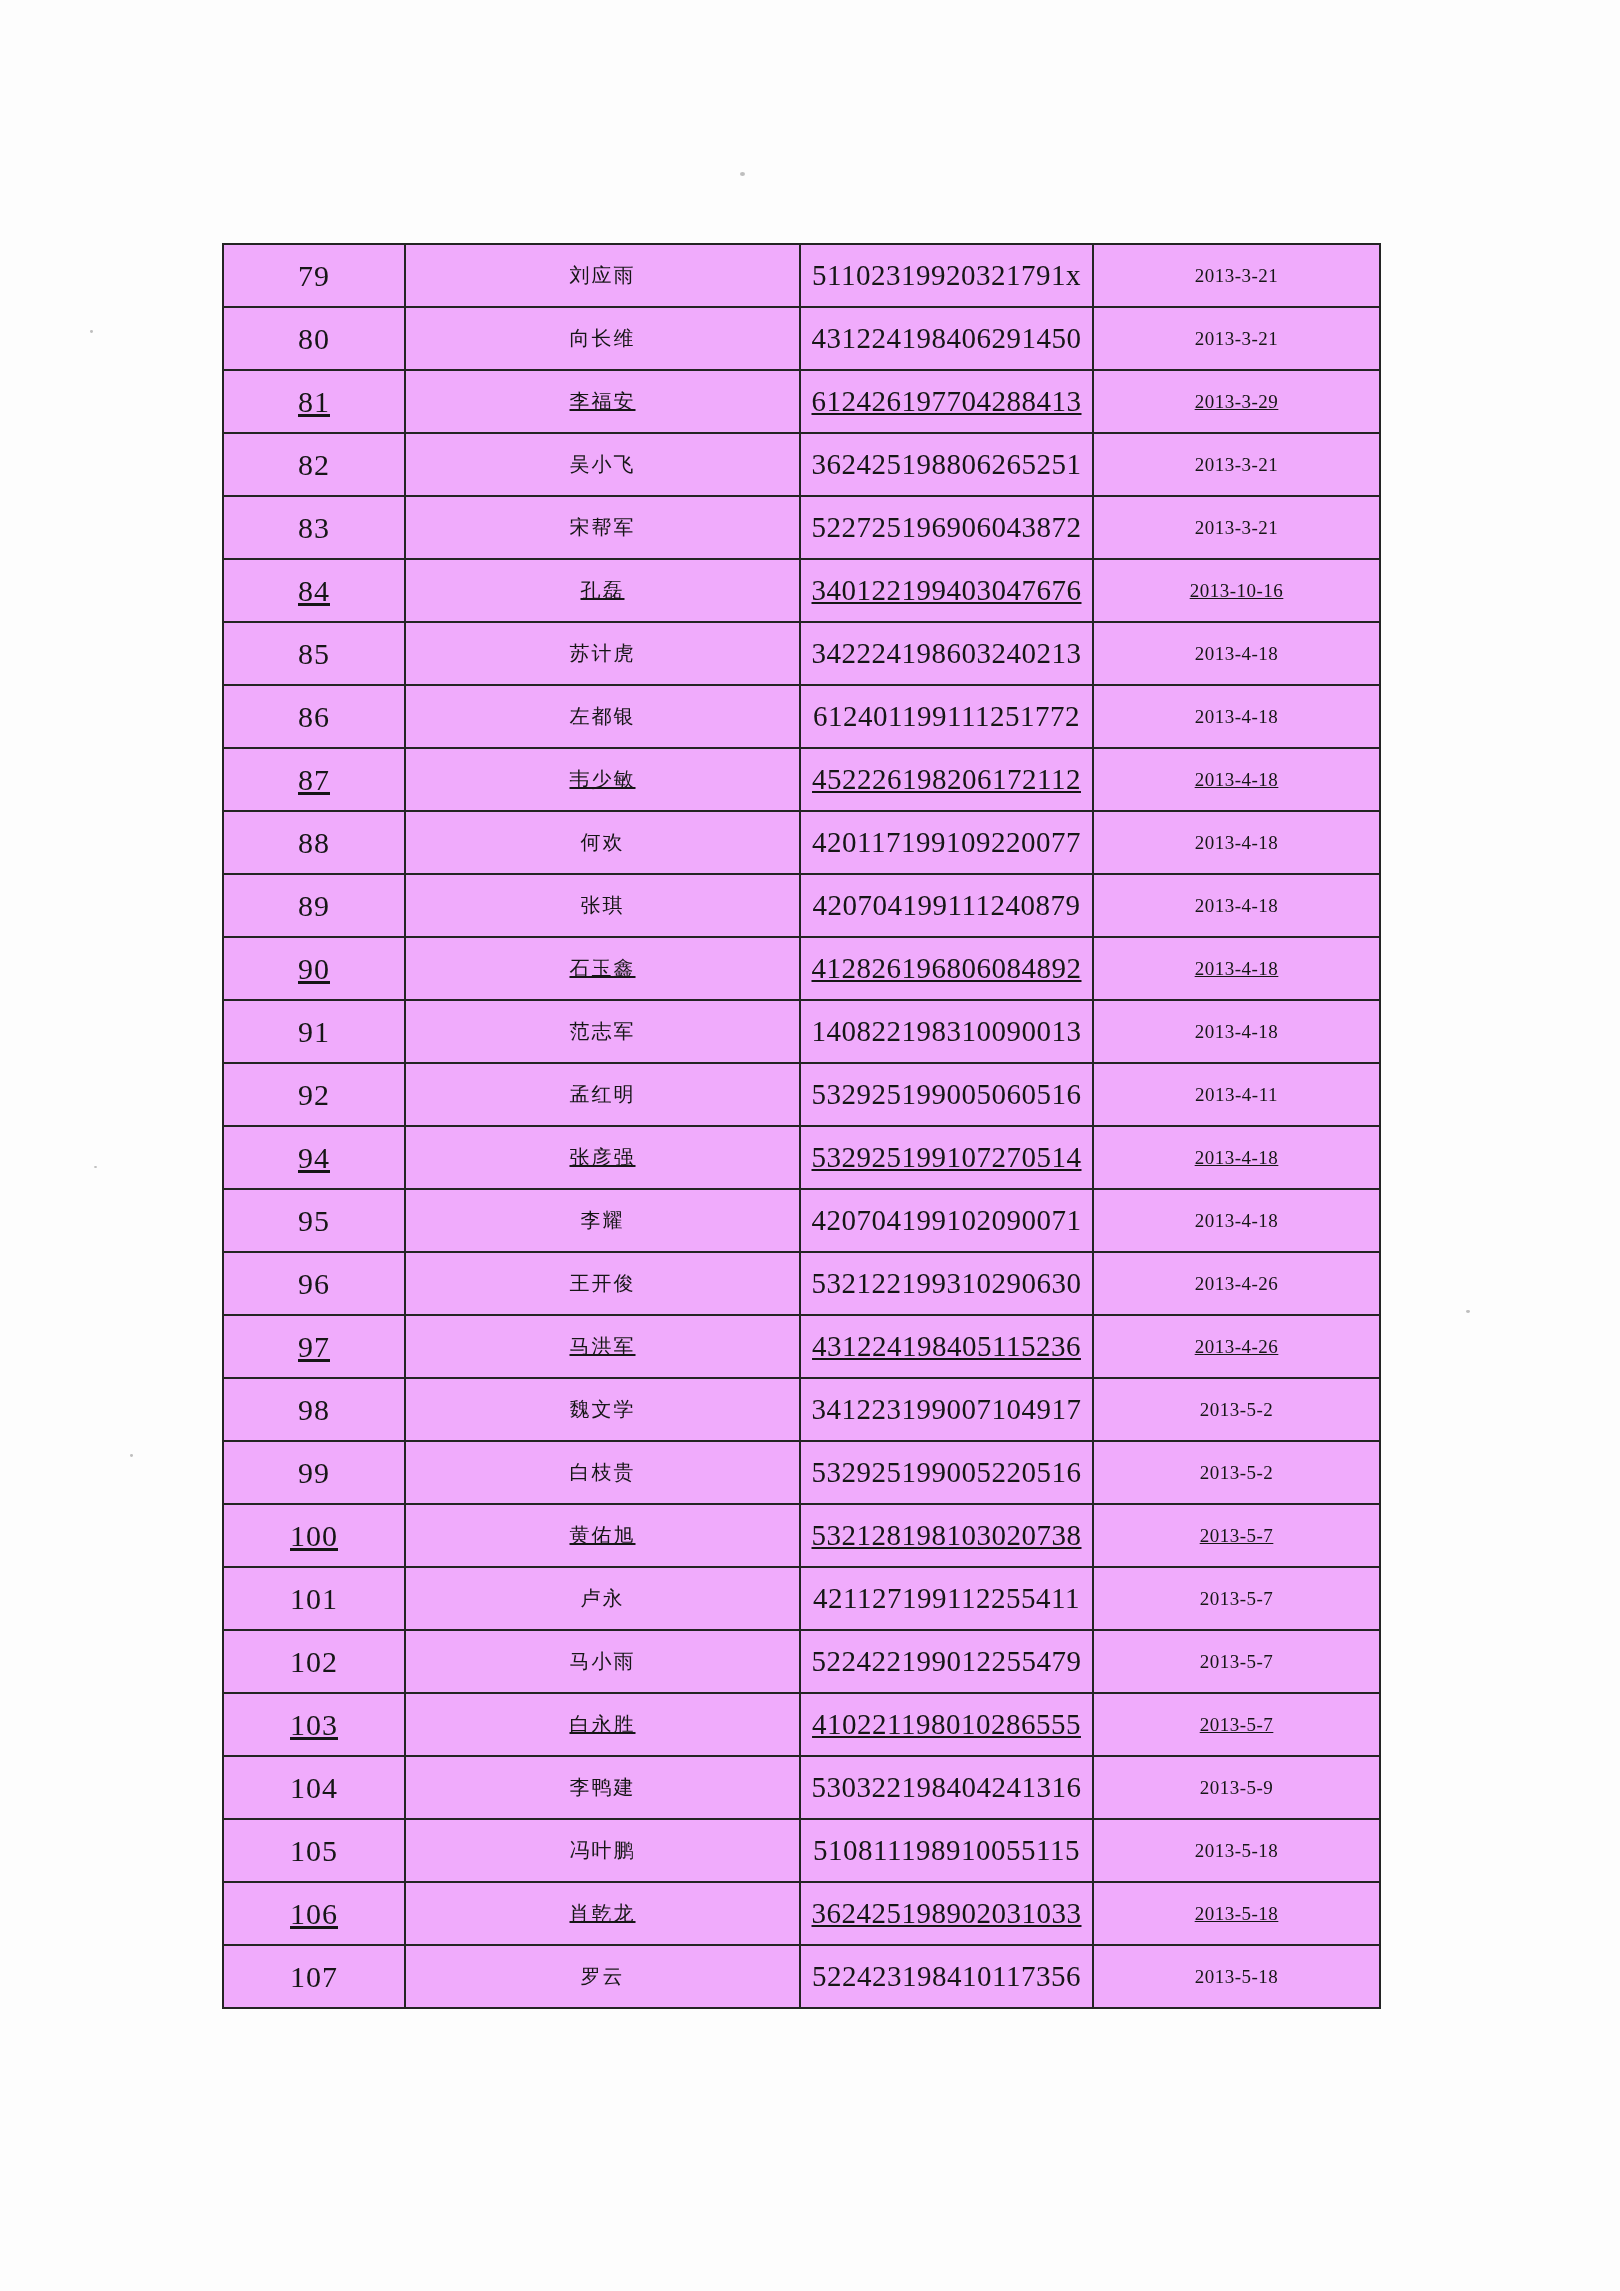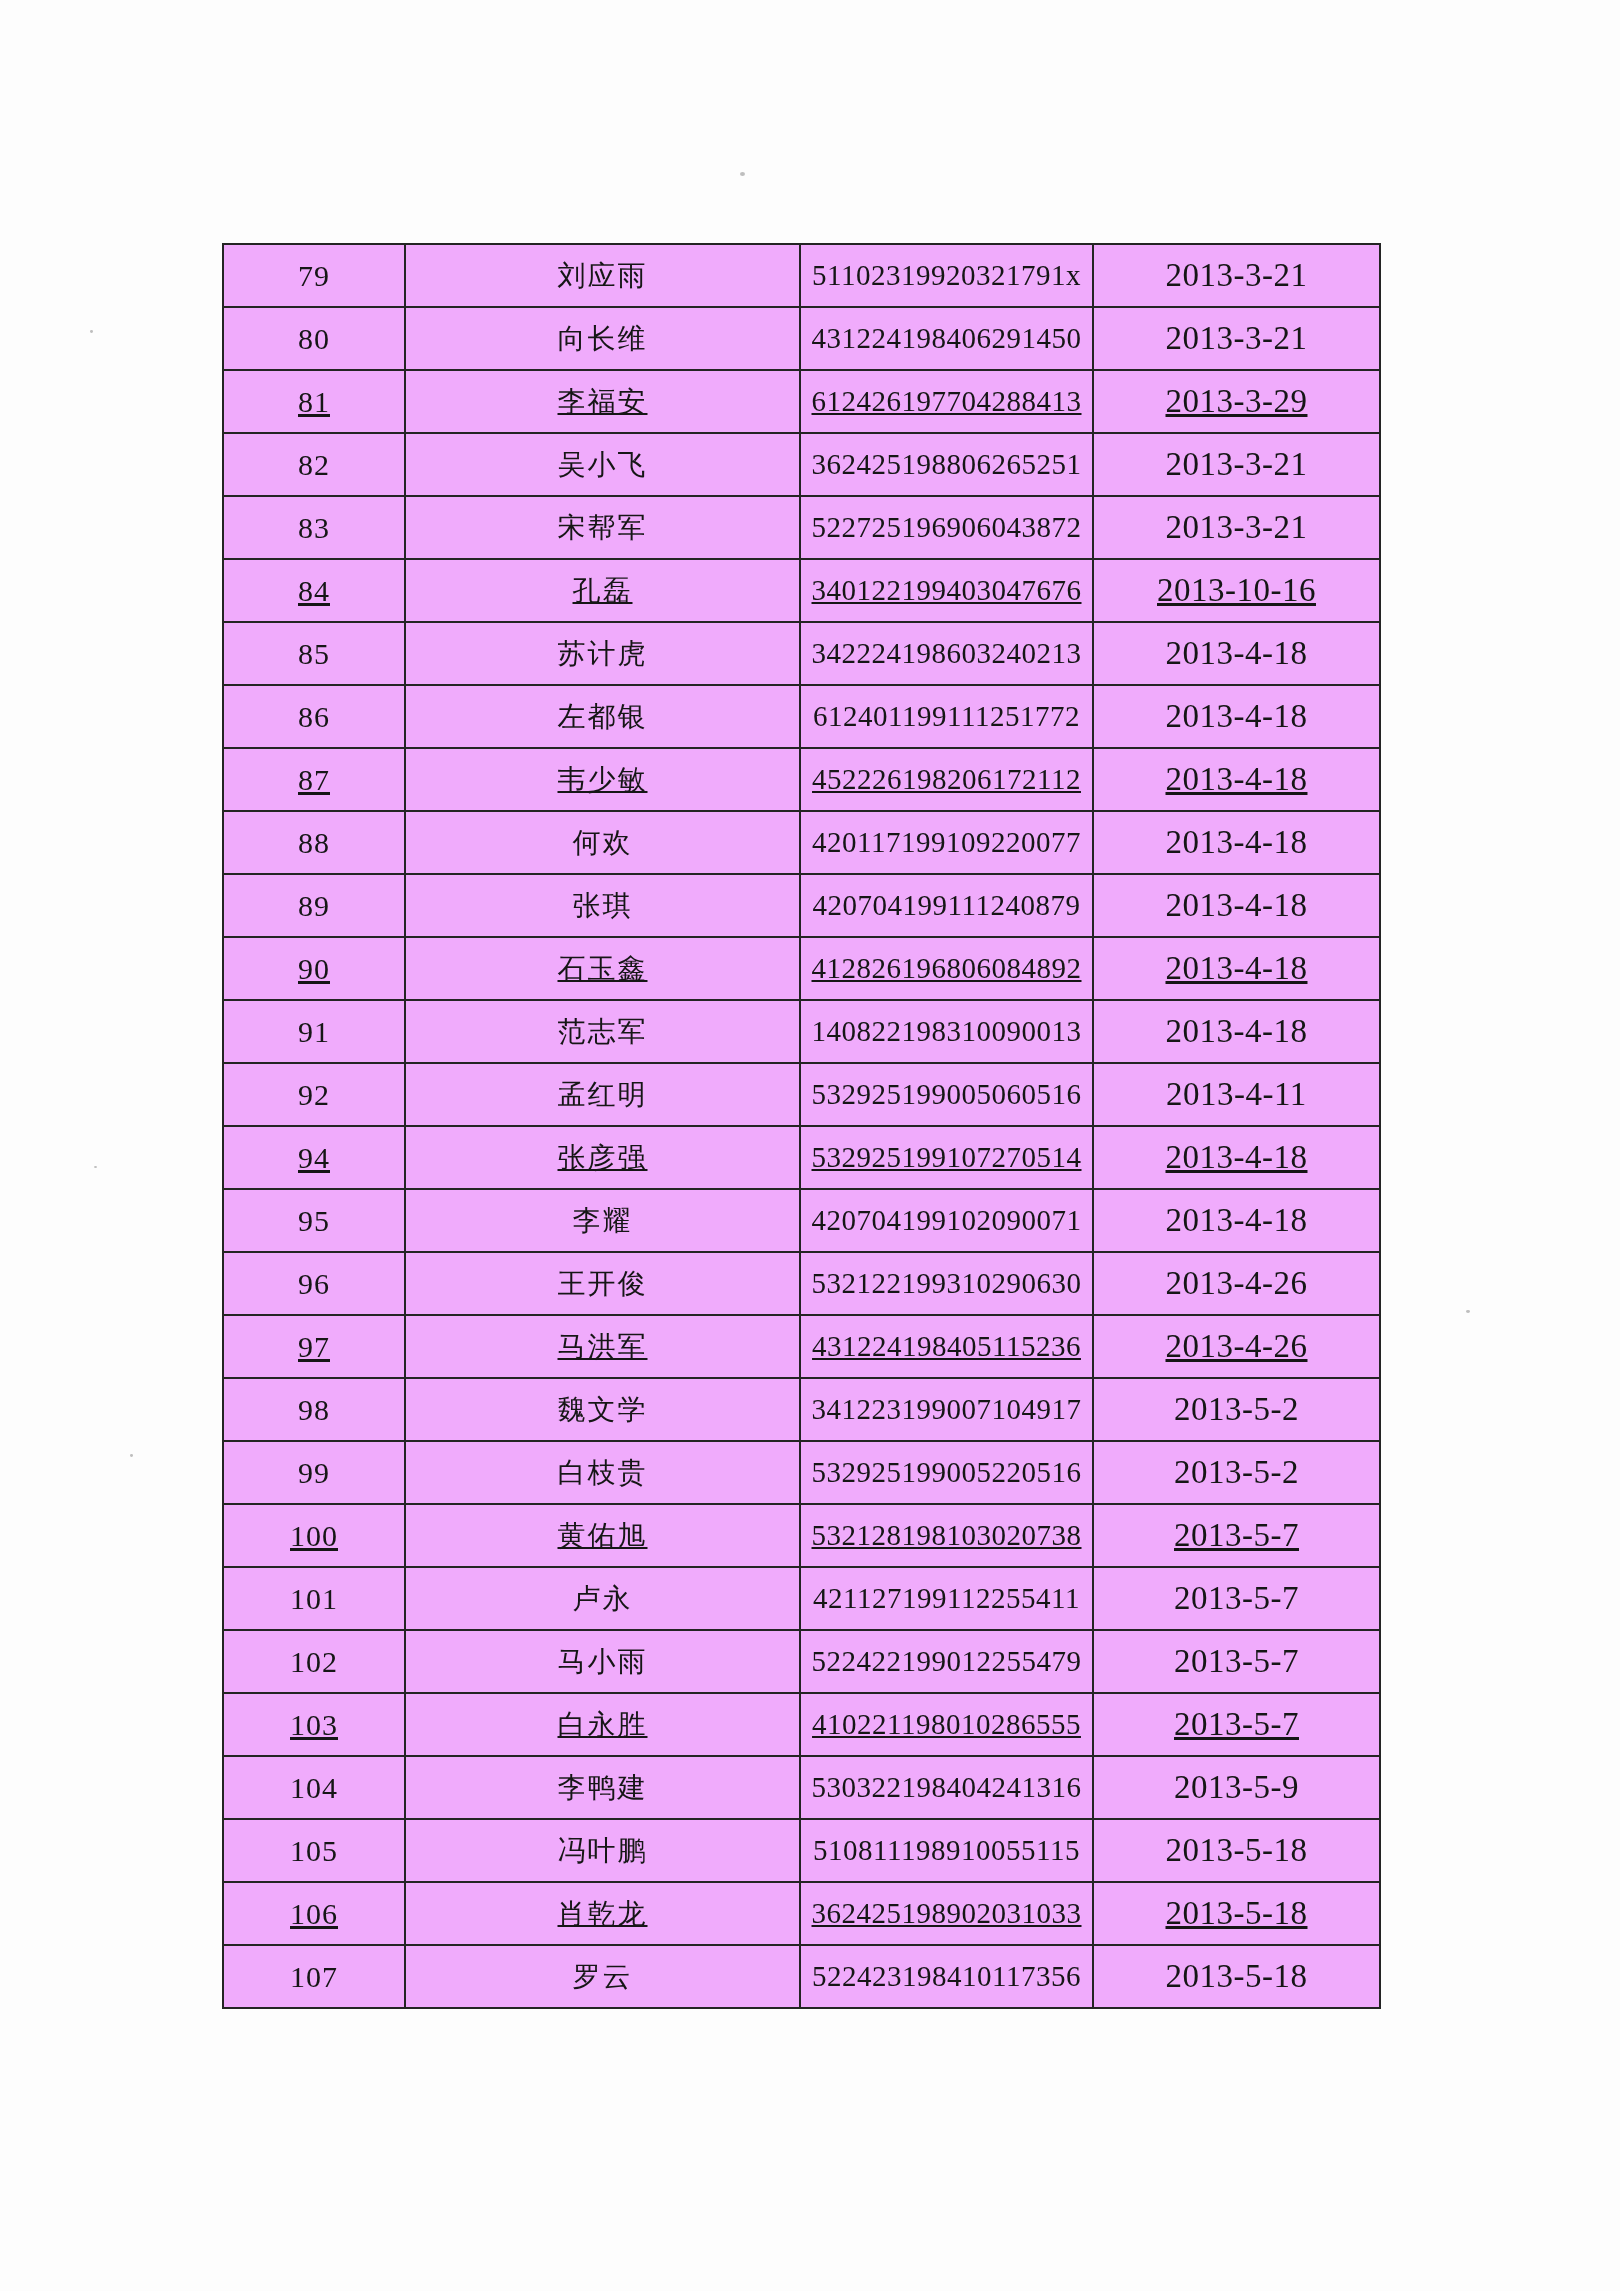--- a/index.html
+++ b/index.html
@@ -40,23 +40,23 @@
   
   table.roster tr:nth-child(3n) td { border-top-width: 2.9px; border-top-color: #1a1a1a; text-decoration: underline; }
   table.roster tr:nth-child(7n) td { border-bottom-width: 2.9px; }
 
   col.c-index { width: 182px; }
   col.c-name  { width: 395px; }
   col.c-id    { width: 293px; }
   col.c-date  { width: 287px; }
 
   td[data-name="row-index-cell"] { font-size: 30px; letter-spacing: 1px; }
-  td[data-name="name-cell"]      { font-size: 28px; letter-spacing: 2px; }
+  td[data-name="name-cell"]      { font-size: 20px; letter-spacing: 2px; }
   td[data-name="id-number-cell"] { font-size: 29px; letter-spacing: 0.5px; }
-  td[data-name="date-cell"]      { font-size: 33px; letter-spacing: 0.5px; }
+  td[data-name="date-cell"]      { font-size: 19px; letter-spacing: 0.5px; }
 
   
   .speck {
     position: absolute;
     border-radius: 50%;
     background: #8a8a8a;
     opacity: 0.55;
   }
   .speck.s1 { left: 740px; top: 172px; width: 4.9px; height: 3.9px; }
   .speck.s2 { left: 90px;  top: 330px; width: 2.9px; height: 2.9px; }

